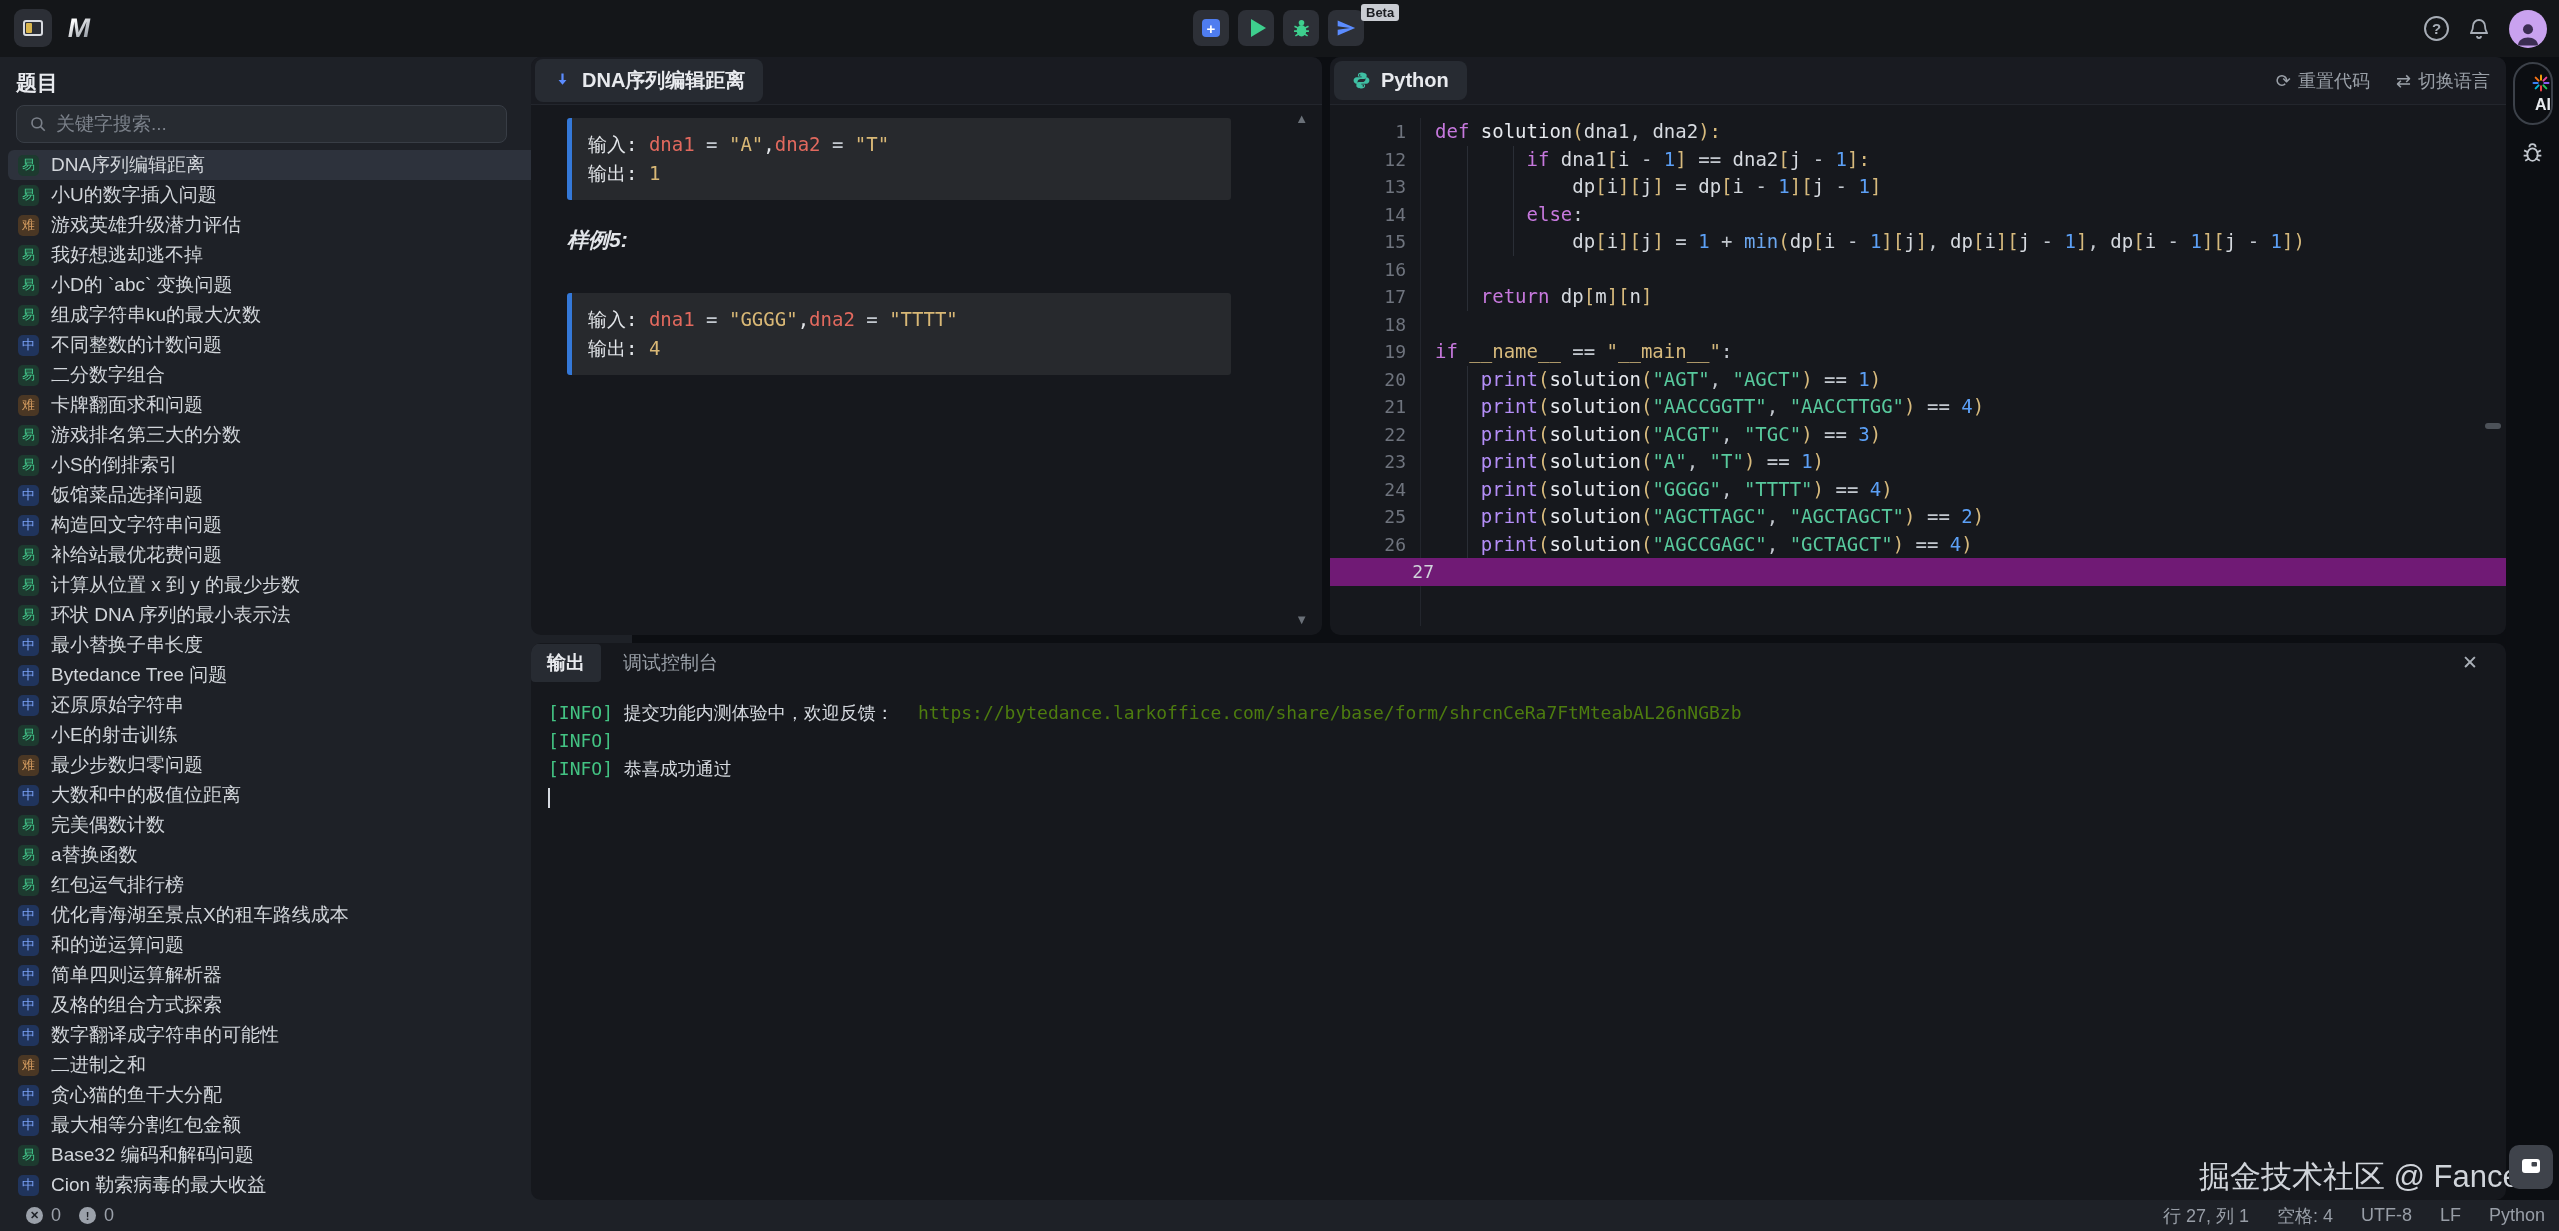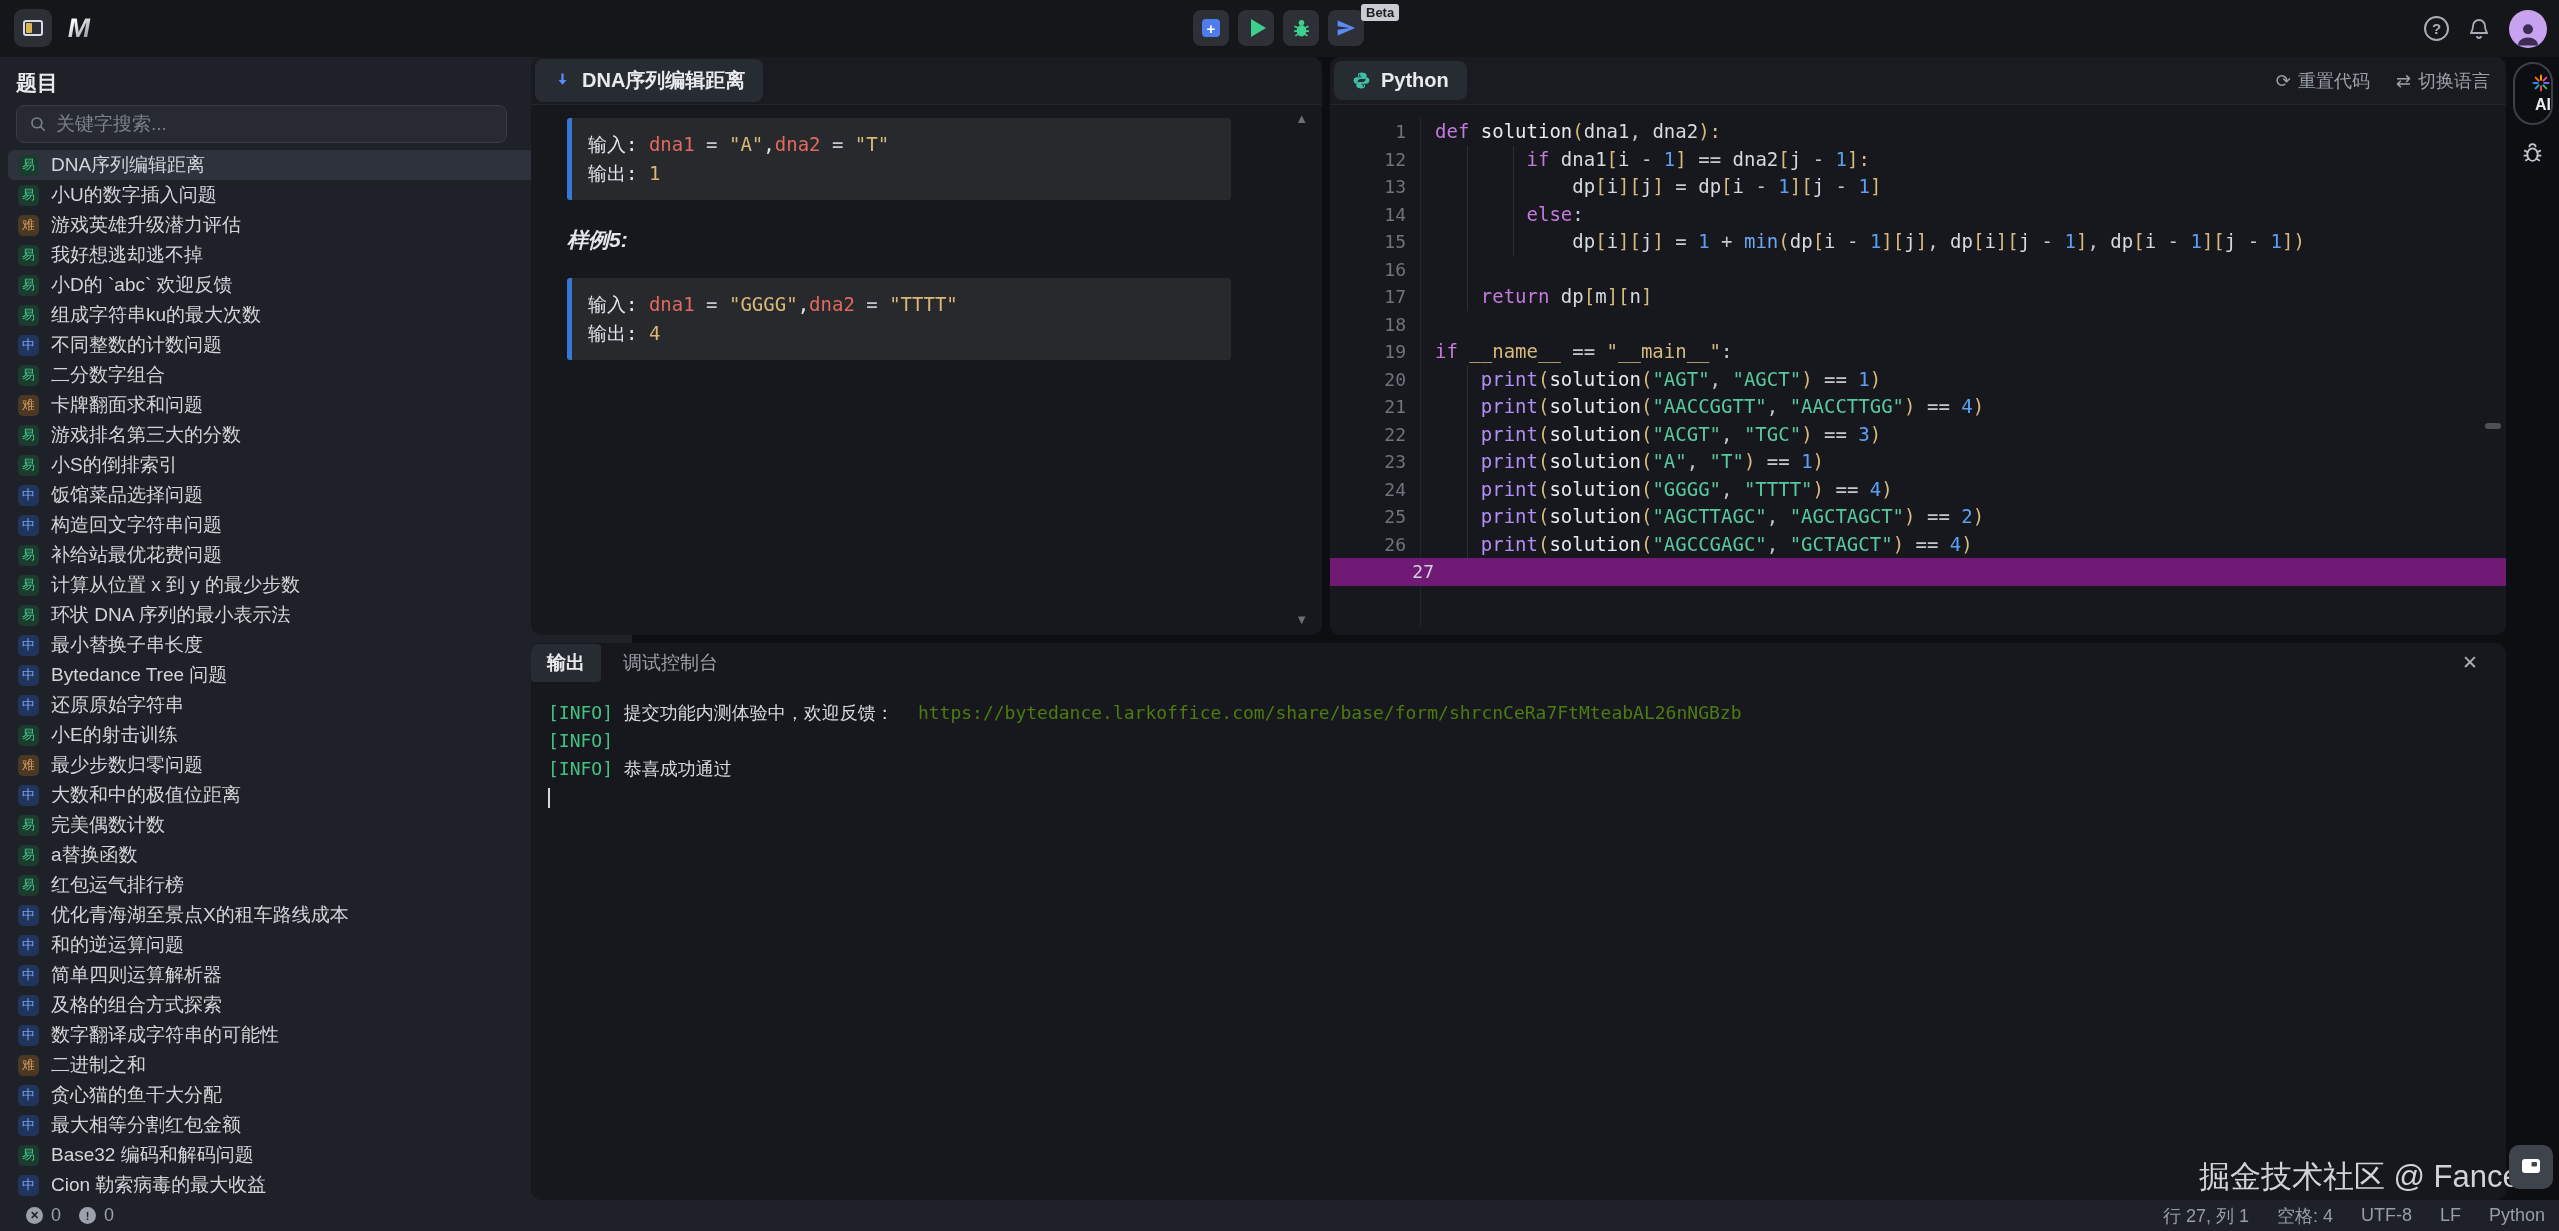--- a/index.html
+++ b/index.html
@@ -44,21 +44,21 @@
   
   .panel { position:absolute; background:#16181d; border-radius:10px; overflow:hidden; }
   .tabbar { height:48px; background:#191b21; border-bottom:1px solid #23262d; display:flex; align-items:center; position:relative; }
   .tab { display:flex; align-items:center; gap:10px; background:#272b32; border-radius:8px; margin-left:4px; padding:8px 18px; cursor:pointer; }
   .tab-label { font-size:20px; font-weight:bold; color:#e8eaee; }
 
   
   #problem-panel { left:531px; top:57px; width:791px; height:578px; }
   .prob-content { position:relative; padding:13px 60px 0 36px; height:530px; }
   .code-block { width:664px; background:#27292d; border-left:5px solid #3478d8; border-radius:3px; padding:12px 16px; font-family:"DejaVu Sans Mono",monospace; font-size:19px; line-height:29px; margin-bottom:4px; }
-  .prob-heading { font-size:21px; font-weight:bold; font-style:italic; color:#e3e6ea; margin:26px 0 24px 0; }
+  .prob-heading { font-size:21px; font-weight:bold; font-style:italic; color:#e3e6ea; margin:26px 0 39px 0; }
   .pb-pl { color:#e3e6ea; } .pb-red { color:#e2695e; } .pb-op { color:#c3c8cf; } .pb-str { color:#d9b876; }
   .scroll-arrow { position:absolute; right:14px; font-size:13px; color:#6a7078; cursor:pointer; }
   .arrow-up { top:6px; } .arrow-down { bottom:8px; }
 
   
   #editor-panel { left:1330px; top:57px; width:1176px; height:578px; }
   .ed-actions { position:absolute; right:16px; top:0; height:48px; display:flex; align-items:center; gap:26px; }
   .ed-action { display:flex; align-items:center; gap:7px; color:#9aa0a8; font-size:18px; cursor:pointer; }
   .ed-action .gl { font-size:18px; }
   .code-area { position:relative; height:529px; padding-top:13px; font-family:"DejaVu Sans Mono",monospace; font-size:19px; }
@@ -175,21 +175,21 @@
         <div class="p-item">
           <span class="badge badge-hard">难</span>
           <span class="p-label">游戏英雄升级潜力评估</span>
         </div>
         <div class="p-item">
           <span class="badge badge-easy">易</span>
           <span class="p-label">我好想逃却逃不掉</span>
         </div>
         <div class="p-item">
           <span class="badge badge-easy">易</span>
-          <span class="p-label">小D的 `abc` 欢迎反馈</span>
+          <span class="p-label">小D的 `abc` 变换问题</span>
         </div>
         <div class="p-item">
           <span class="badge badge-easy">易</span>
           <span class="p-label">组成字符串ku的最大次数</span>
         </div>
         <div class="p-item">
           <span class="badge badge-medium">中</span>
           <span class="p-label">不同整数的计数问题</span>
         </div>
         <div class="p-item">

